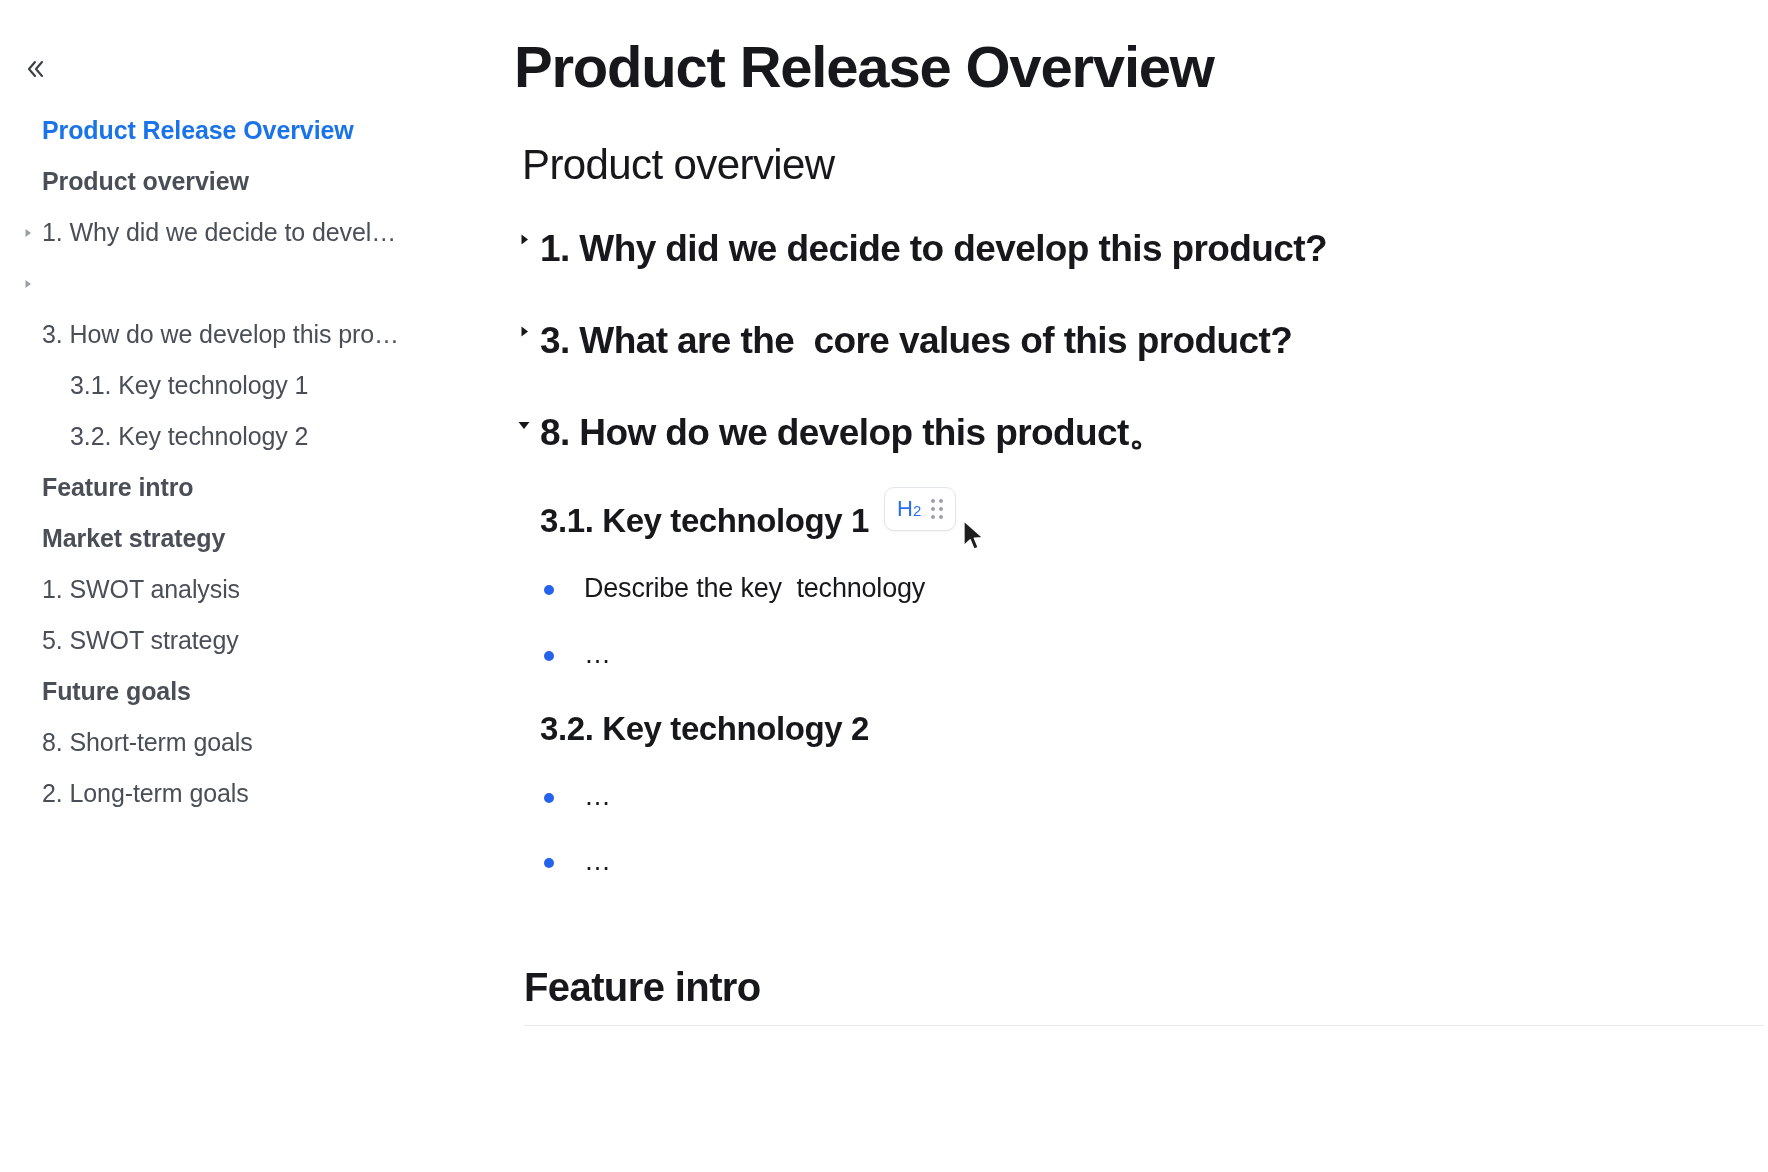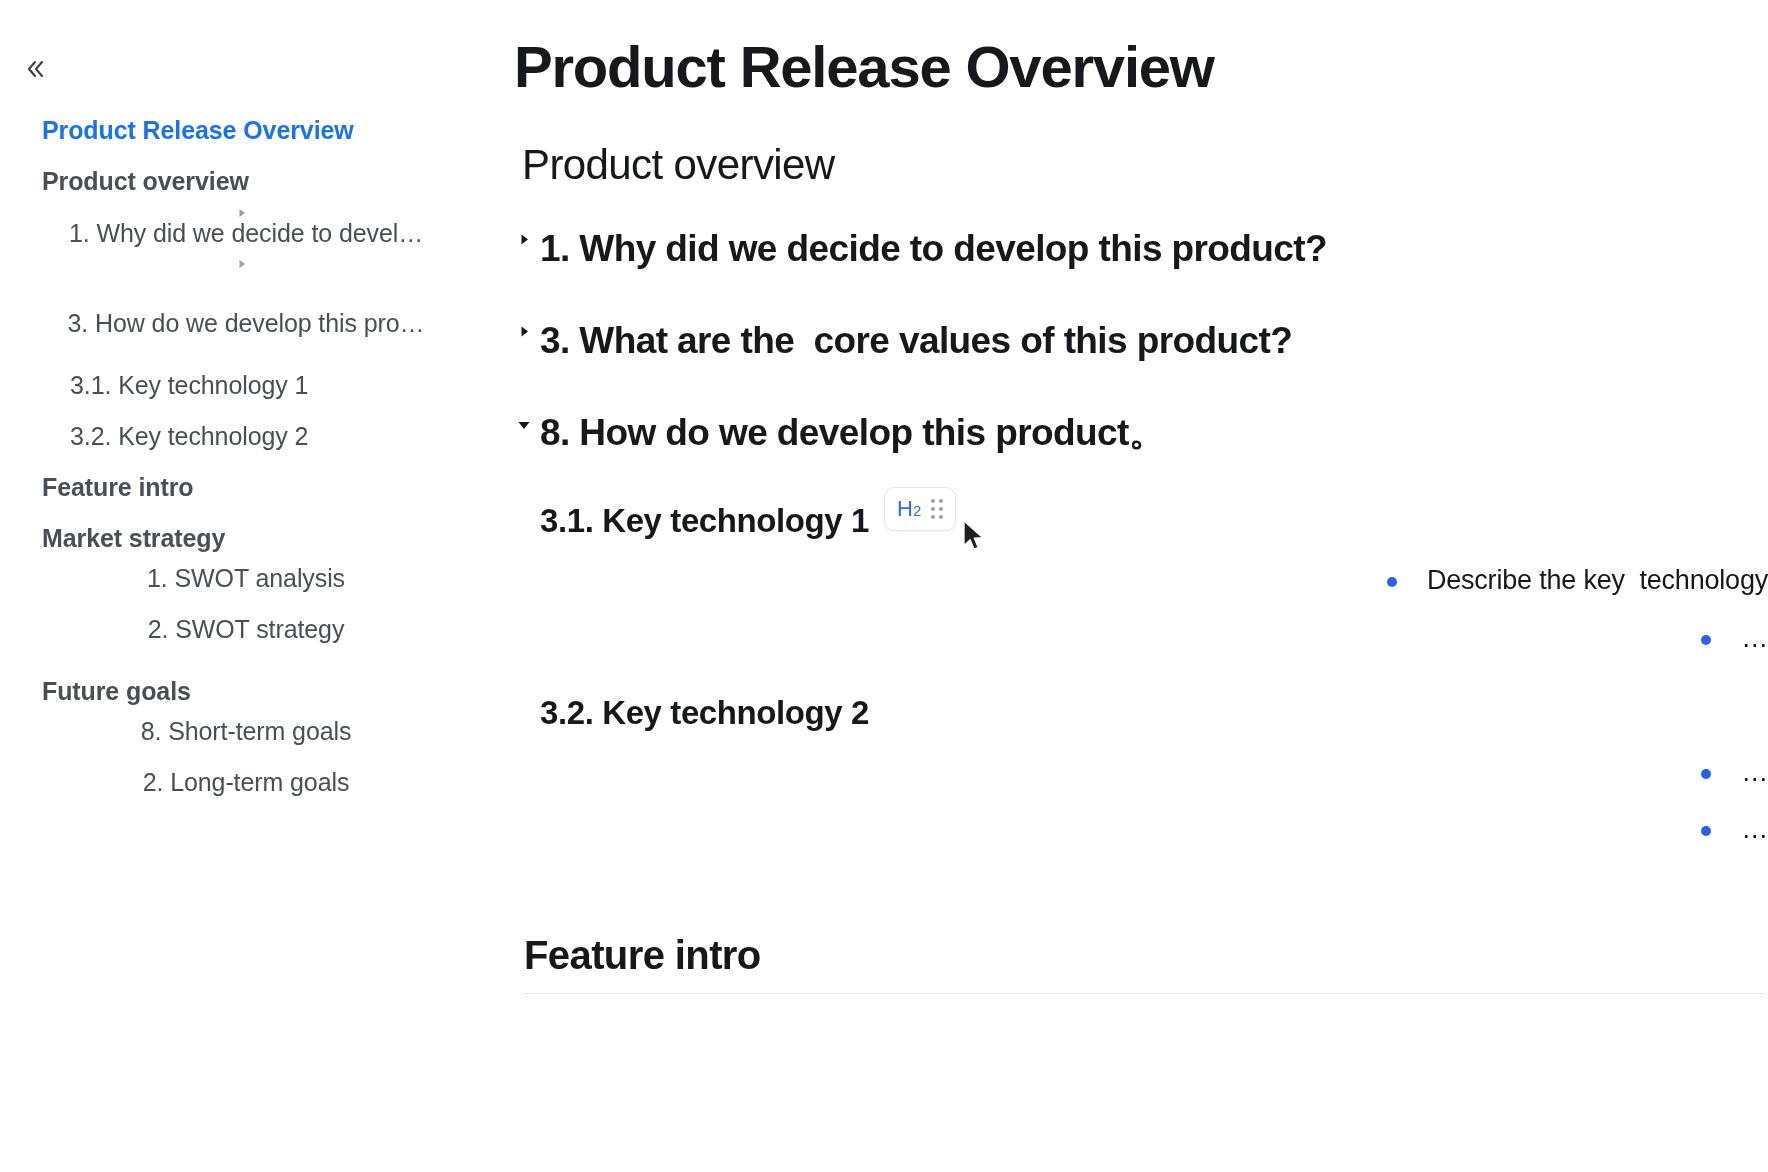--- a/index.html
+++ b/index.html
@@ -63,21 +63,21 @@
     line-height: 1.15;
     color: #4a4f57;
     letter-spacing: -0.1px;
   }
   .lvl-doc .o-label {
     color: #1a73e8;
     font-weight: 700;
     font-size: 25px;
   }
   .lvl-h1 .o-label { color: #4a4f57; font-weight: 700; }
-  .lvl-h2 { padding-left: 22px; flex-direction: column; }
+  .lvl-h2 { padding-left: 22px; }
   .lvl-h2 .o-label { font-weight: 400; }
   .lvl-h3 { padding-left: 50px; }
   .lvl-h3 .o-label { font-weight: 400; }
   .lvl-h2.noind { padding-left: 22px; }
 
   
   .doc {
     position: relative;
     flex: 1;
     height: 1172px;
@@ -139,23 +139,22 @@
     color: #17181c;
     letter-spacing: -0.4px;
     margin-top: 38px;
     margin-left: 28px;
     line-height: 1.15;
   }
 
   .bullet {
     display: flex;
     align-items: flex-start;
-    margin-top: 24px;
+    margin-top: 32px;
     margin-left: 32px;
-    justify-content: flex-end;
   }
   .bullet .dot {
     width: 10px;
     height: 10px;
     min-width: 10px;
     border-radius: 50%;
     background: #2563eb;
     margin-top: 13px;
     margin-right: 30px;
   }
@@ -308,21 +307,21 @@
         <span class="o-label">Market strategy</span>
       </div>
 
       <div class="outline-row lvl-h2">
         <span class="tri empty"></span>
         <span class="o-label">1. SWOT analysis</span>
       </div>
 
       <div class="outline-row lvl-h2">
         <span class="tri empty"></span>
-        <span class="o-label">2. SWOT strategy</span>
+        <span class="o-label">5. SWOT strategy</span>
       </div>
 
       <div class="outline-row lvl-h1">
         <span class="tri empty"></span>
         <span class="o-label">Future goals</span>
       </div>
 
       <div class="outline-row lvl-h2">
         <span class="tri empty"></span>
         <span class="o-label">8. Short-term goals</span>

